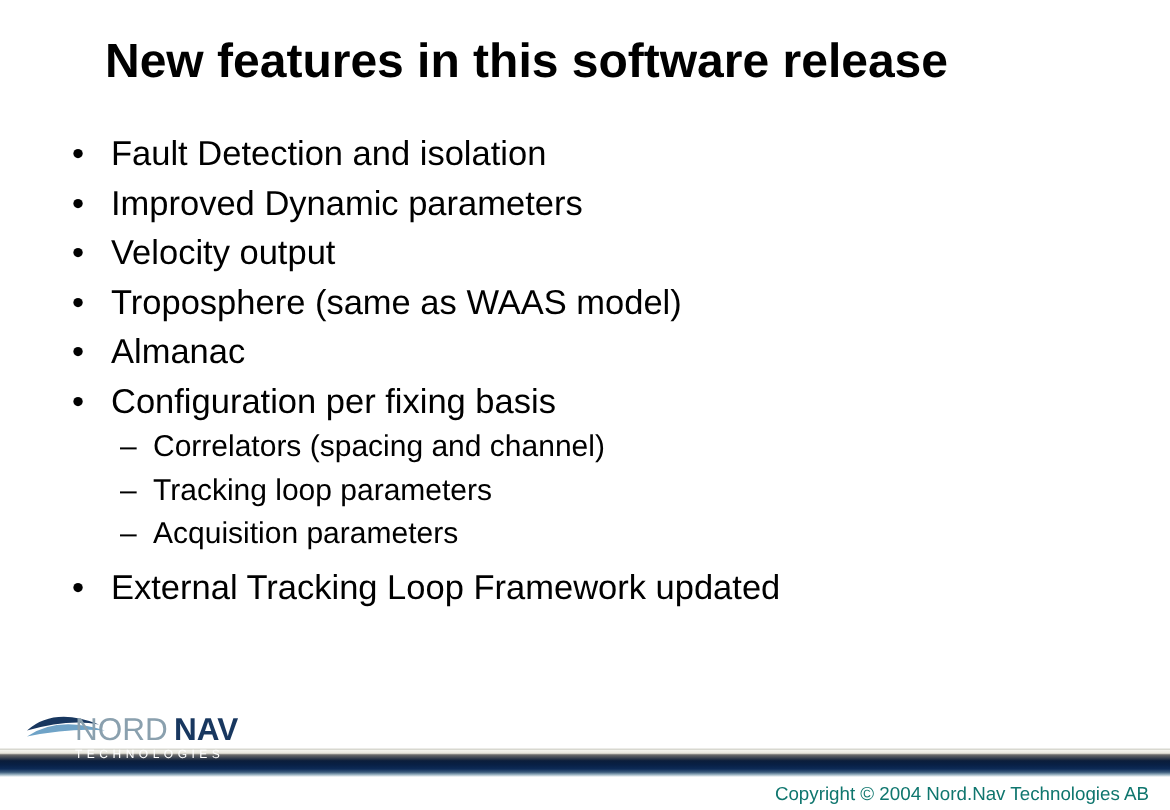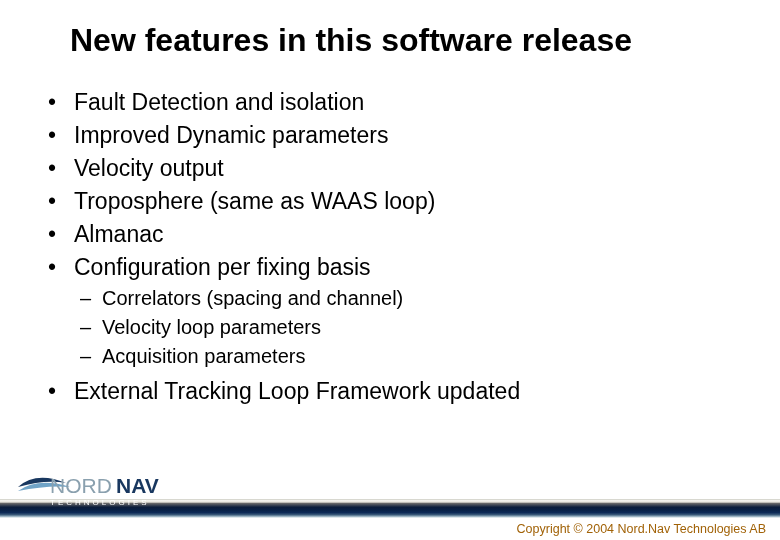--- a/index.html
+++ b/index.html
@@ -89,42 +89,42 @@
     bottom: 31px;
     width: 230px;
     height: 40px;
   }
   .logo svg { display:block; }
   .copyright {
     position: absolute;
     right: 14px;
     bottom: 4px;
     font-size: 12.5px;
-    color: #a16207;
+    color: #0f766e;
   }
 </style>
 </head>
 <body>
 
 <div class="slide">
 
   <div class="title">New features in this software release</div>
 
   <div class="content">
     <ul class="main">
       <li>Fault Detection and isolation</li>
       <li>Improved Dynamic parameters</li>
       <li>Velocity output</li>
-      <li>Troposphere (same as WAAS loop)</li>
+      <li>Troposphere (same as WAAS model)</li>
       <li>Almanac</li>
       <li>Configuration per fixing basis</li>
     </ul>
     <ul class="sub">
       <li>Correlators (spacing and channel)</li>
-      <li>Velocity loop parameters</li>
+      <li>Tracking loop parameters</li>
       <li>Acquisition parameters</li>
     </ul>
     <ul class="main">
       <li>External Tracking Loop Framework updated</li>
     </ul>
   </div>
 
   <div class="footer">
     <div class="footer-bar"></div>
     <div class="logo">

